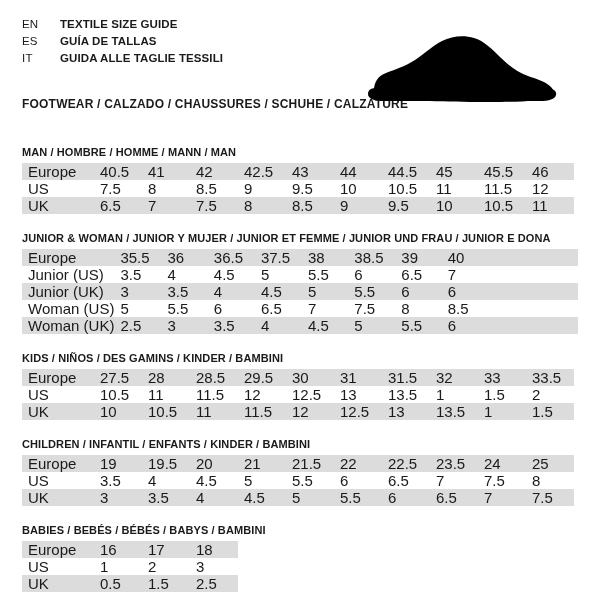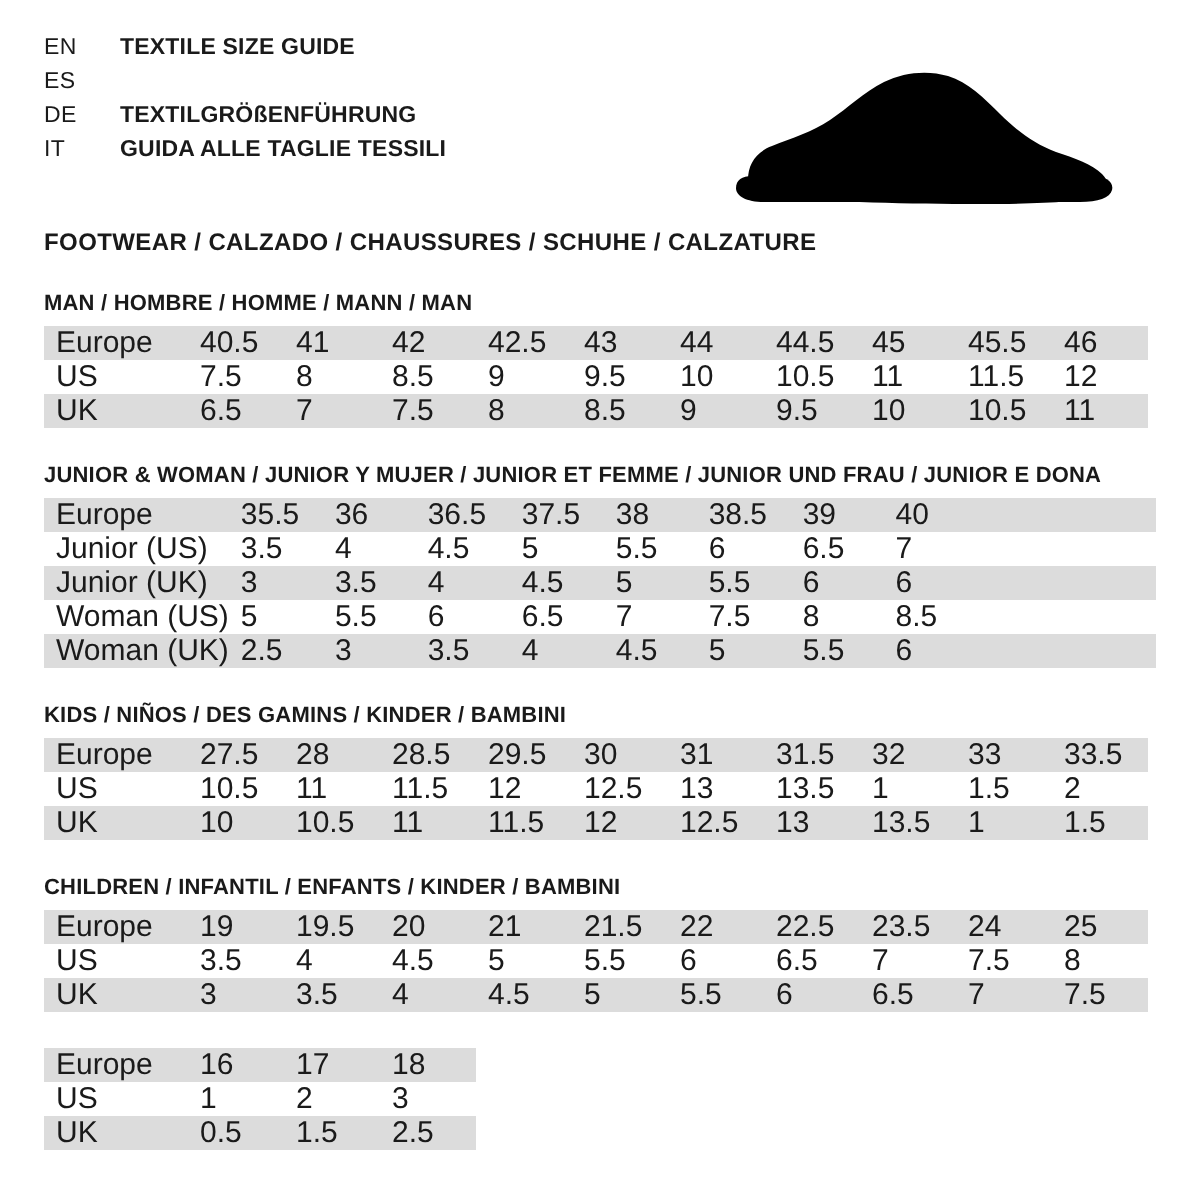--- a/index.html
+++ b/index.html
@@ -103,24 +103,21 @@
 <div class="page">
 
   <div class="header">
     <div class="lang-list">
       <div class="lang-row">
         <span class="lang-code">EN</span>
         <span class="lang-title">TEXTILE SIZE GUIDE</span>
       </div>
       <div class="lang-row">
         <span class="lang-code">ES</span>
-      </div>
-      <div class="lang-row">
-        <span class="lang-code">DE</span>
-        <span class="lang-title">TEXTILGRÖßENFÜHRUNG</span>
+        <span class="lang-title">GUÍA DE TALLAS</span>
       </div>
       <div class="lang-row">
         <span class="lang-code">IT</span>
         <span class="lang-title">GUIDA ALLE TAGLIE TESSILI</span>
       </div>
     </div>
 
     <div class="cat-title">FOOTWEAR / CALZADO / CHAUSSURES / SCHUHE / CALZATURE</div>
 
     <div class="shoe">
@@ -391,20 +388,21 @@
           <td class="val-cell">6</td>
           <td class="val-cell">6.5</td>
           <td class="val-cell">7</td>
           <td class="val-cell">7.5</td>
         </tr>
       </tbody>
     </table>
   </div>
 
   <div class="section">
+    <div class="section-title">BABIES / BEBÉS / BÉBÉS / BABYS / BAMBINI</div>
     <table class="size-table">
       <colgroup>
         <col style="width:72px">
           <col style="width:48px">
           <col style="width:48px">
           <col style="width:48px">
       </colgroup>
       <tbody>
         <tr class="shaded">
           <td class="label-cell">Europe</td>

